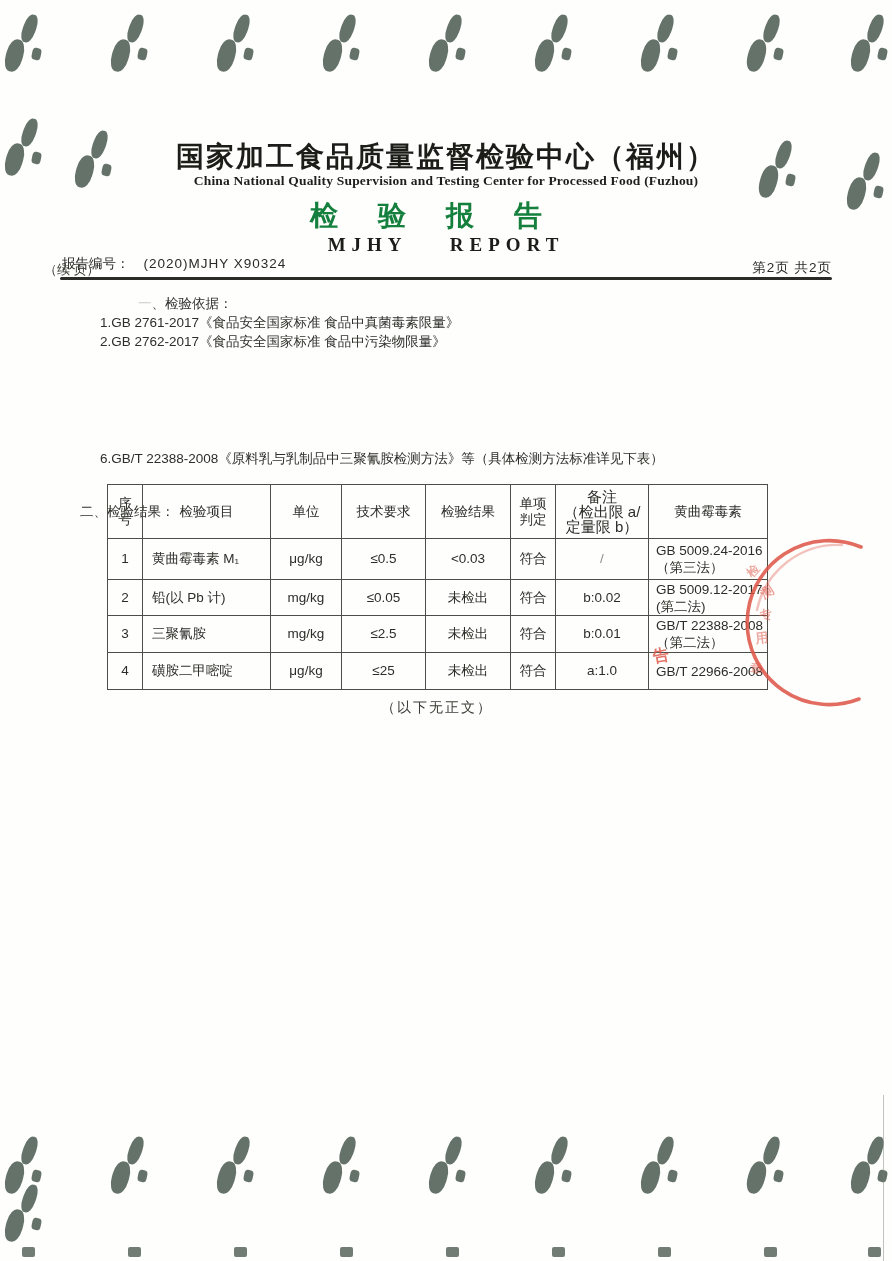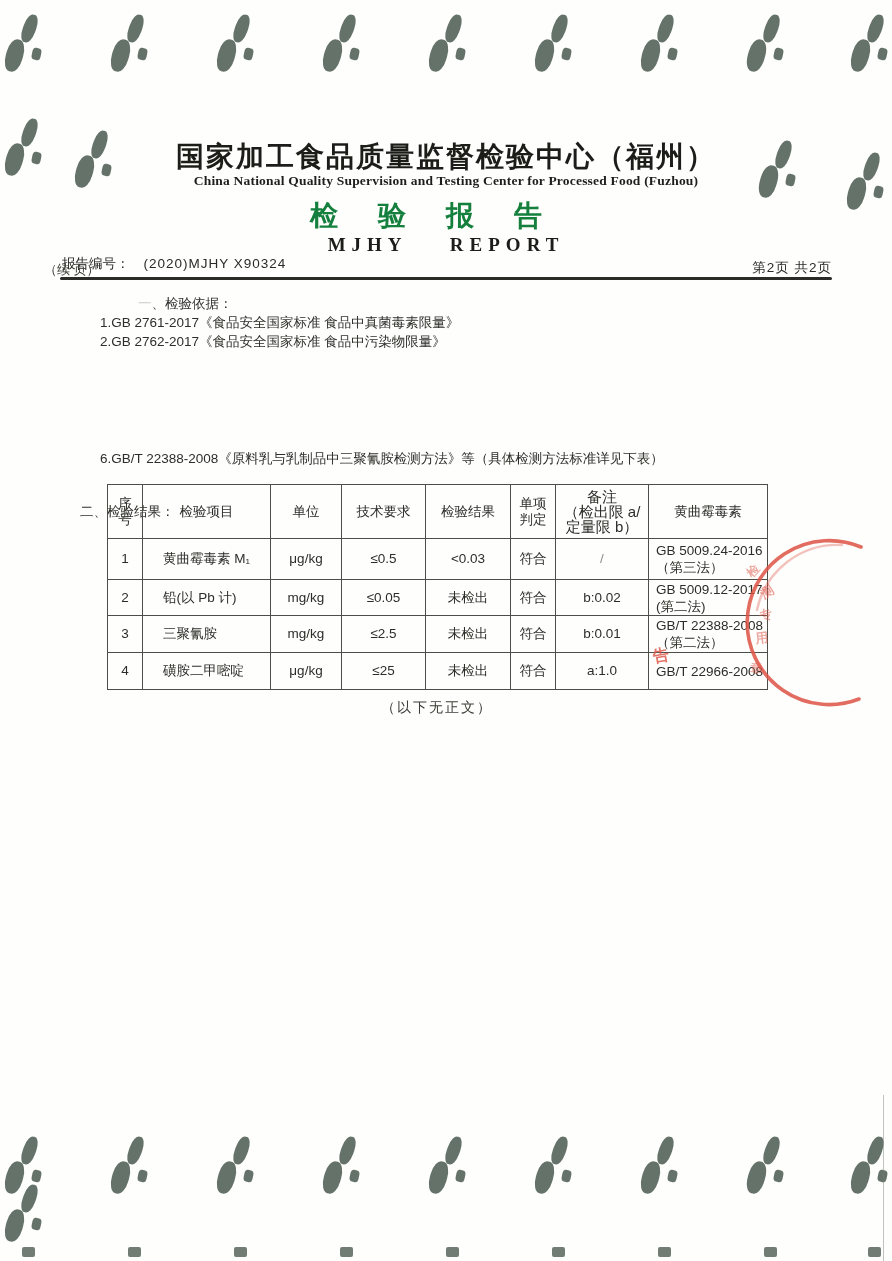--- a/index.html
+++ b/index.html
@@ -57,21 +57,21 @@
   .rtable{
     position:absolute;left:107px;top:484px;
     border-collapse:collapse;table-layout:fixed;
     font-size:13.5px;color:#2d2d28;
   }
   .rtable td,.rtable th{
     border:1.2px solid #4e4e48;
     padding:0 3px;text-align:center;vertical-align:middle;
     font-weight:normal;white-space:pre-line;line-height:16px;
   }
-  .rtable .c-item{text-align:left;padding-left:20px;}
+  .rtable .c-item{text-align:left;padding-left:9px;}
   .rtable .c-method{text-align:left;padding-left:7px;line-height:17px;}
   .rtable .remark-hd{font-size:15px;line-height:15px;text-align:center;}
   .slash{opacity:0.55;}
   .end-note{
     position:absolute;left:107px;top:699px;width:660px;
     text-align:center;font-size:14px;letter-spacing:2px;color:#3c3c36;font-family:Liberation Mono, monospace;
   }
   
   .stamp-svg{position:absolute;left:630px;top:525px;pointer-events:none;}
 </style>

